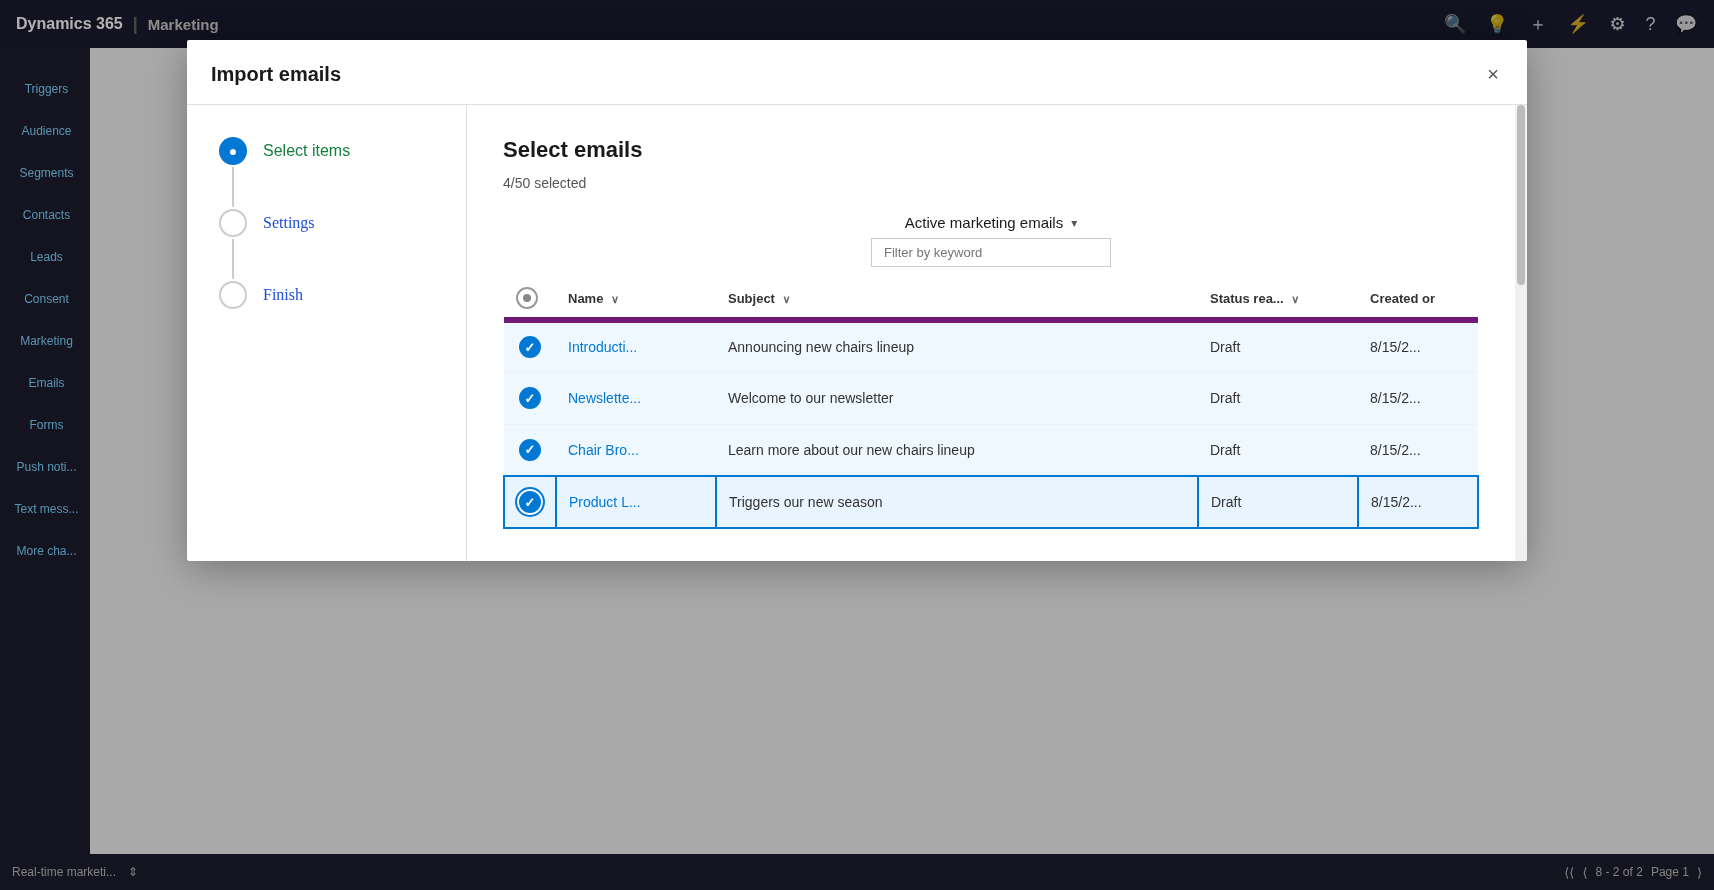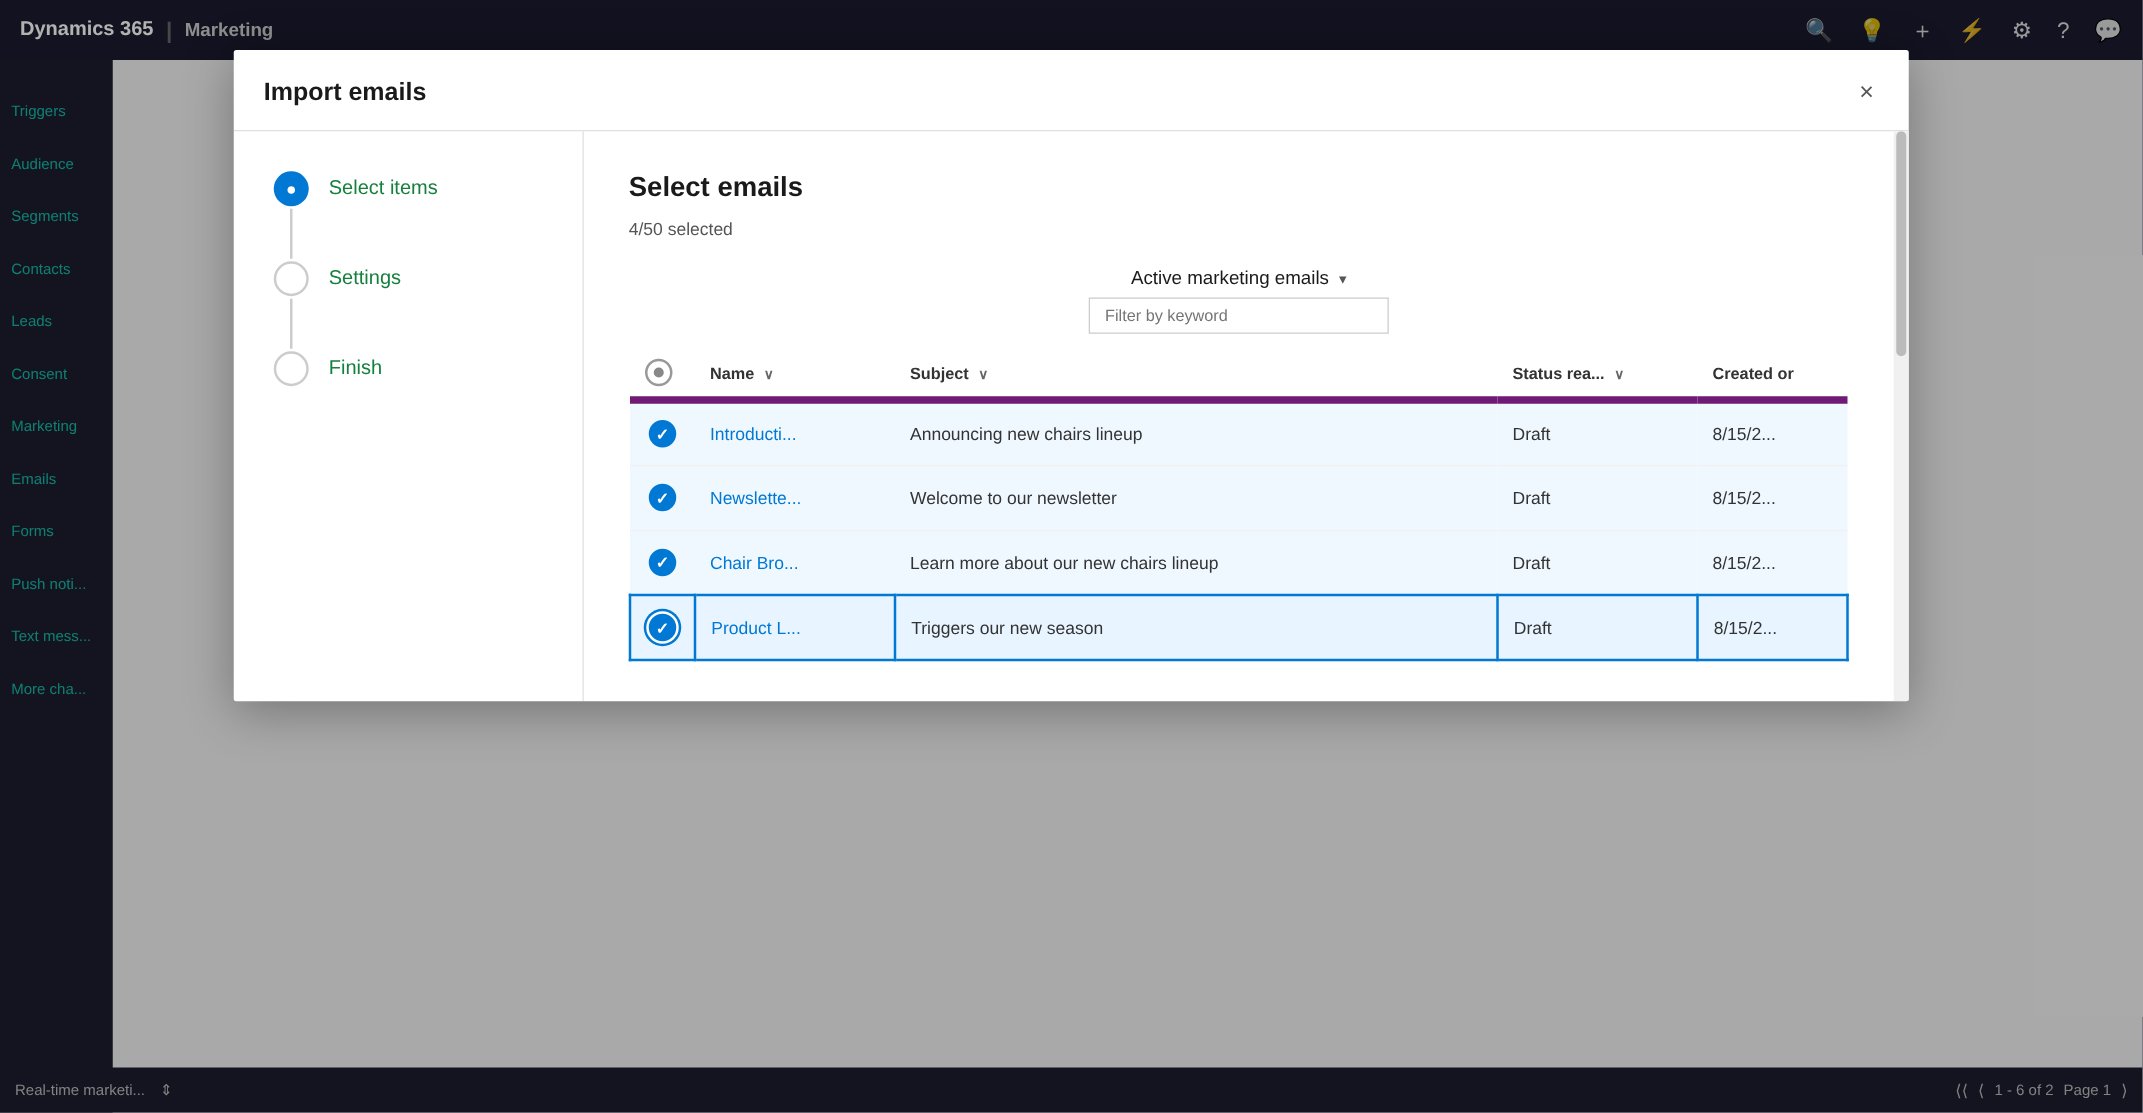--- a/index.html
+++ b/index.html
@@ -69,24 +69,24 @@
     .left-nav {
       position: absolute;
       top: 48px;
       left: 0;
       width: 90px;
       bottom: 0;
       background: #1e1e2e;
       z-index: 2;
     }
     .left-nav-item {
-      color: #14b8a6;
+      color: #7dd3fc;
       font-size: 12px;
       padding: 14px 6px;
-      text-align: left;
+      text-align: center;
       border-left: 3px solid transparent;
       cursor: pointer;
     }
 
     
     .bottom-bar {
       position: absolute;
       bottom: 0; left: 0; right: 0;
       height: 36px;
       background: #1e1e2e;
@@ -202,21 +202,22 @@
     .step-indicator.inactive {
       background: white;
       border: 2px solid #ccc;
       color: #999;
     }
     .step-label {
       font-size: 16px;
       color: #15803d;
     }
     .step-label.inactive {
-      color: #15803d;
+      color: #1d4ed8;
+      font-family: Liberation Serif, serif;
     }
     .step-connector {
       width: 2px;
       height: 40px;
       background: #ccc;
       margin-left: 13px;
       margin-top: 2px;
       margin-bottom: 2px;
     }
 
@@ -433,21 +434,21 @@
 </div>
 
 <div class="main-bg"></div>
 
 <div class="bottom-bar">
   <span class="bottom-bar-text">Real-time marketi...</span>
   <span class="bottom-bar-text">⇕</span>
   <div class="bottom-bar-nav">
     <span>⟨⟨</span>
     <span>⟨</span>
-    <span class="bottom-bar-text">1 - 6 of 2</span>
+    <span class="bottom-bar-text">8 - 2 of 2</span>
     <span class="bottom-bar-text">Page 1</span>
     <span>⟩</span>
   </div>
 </div>
 
 <div class="modal-overlay">
   <div class="modal">
 
     <div class="modal-header">
       <span class="modal-title">Import emails</span>

